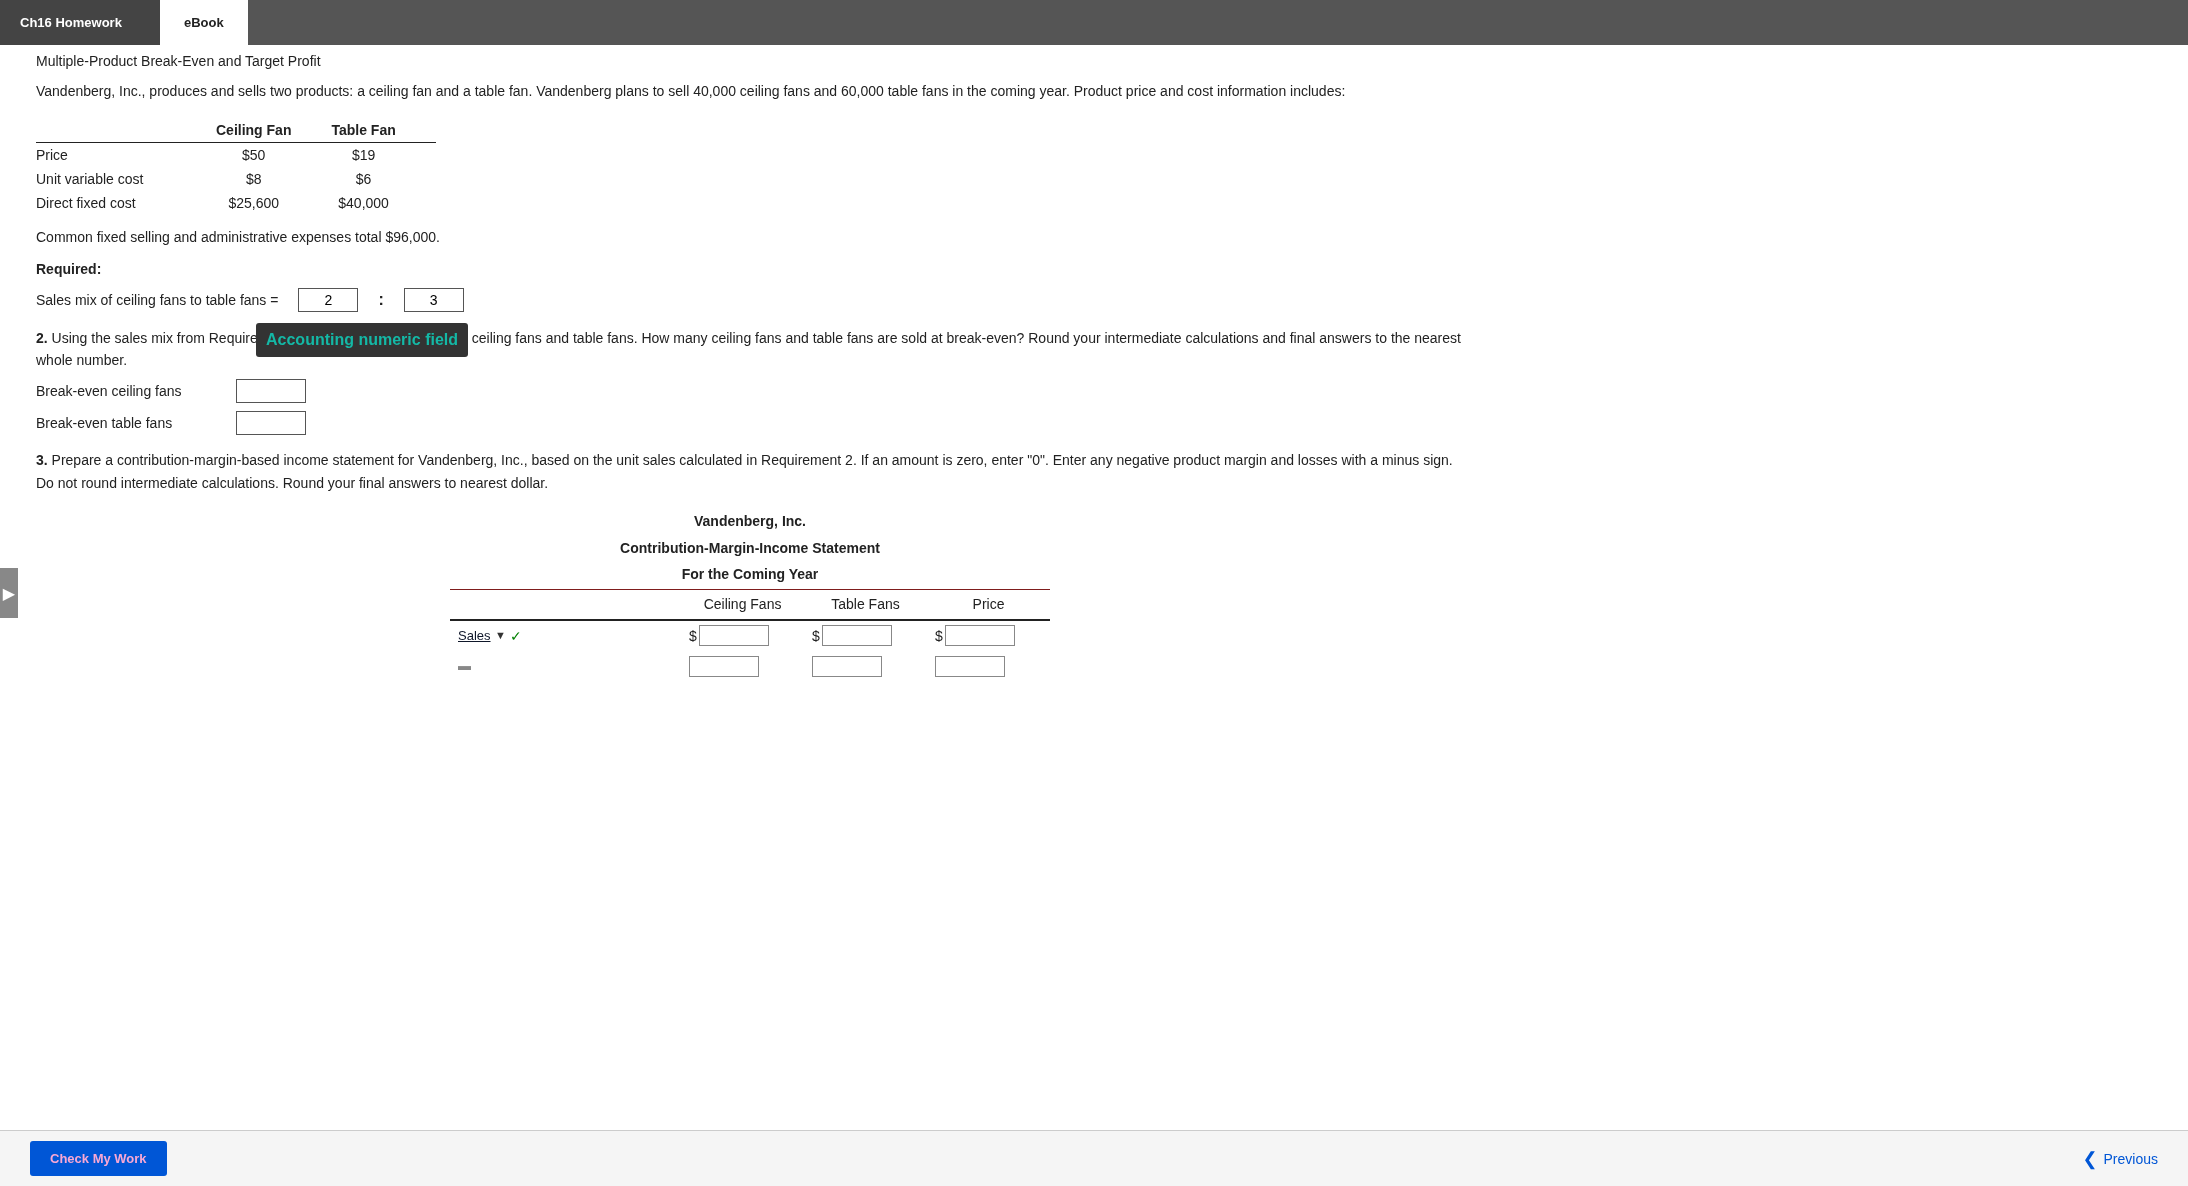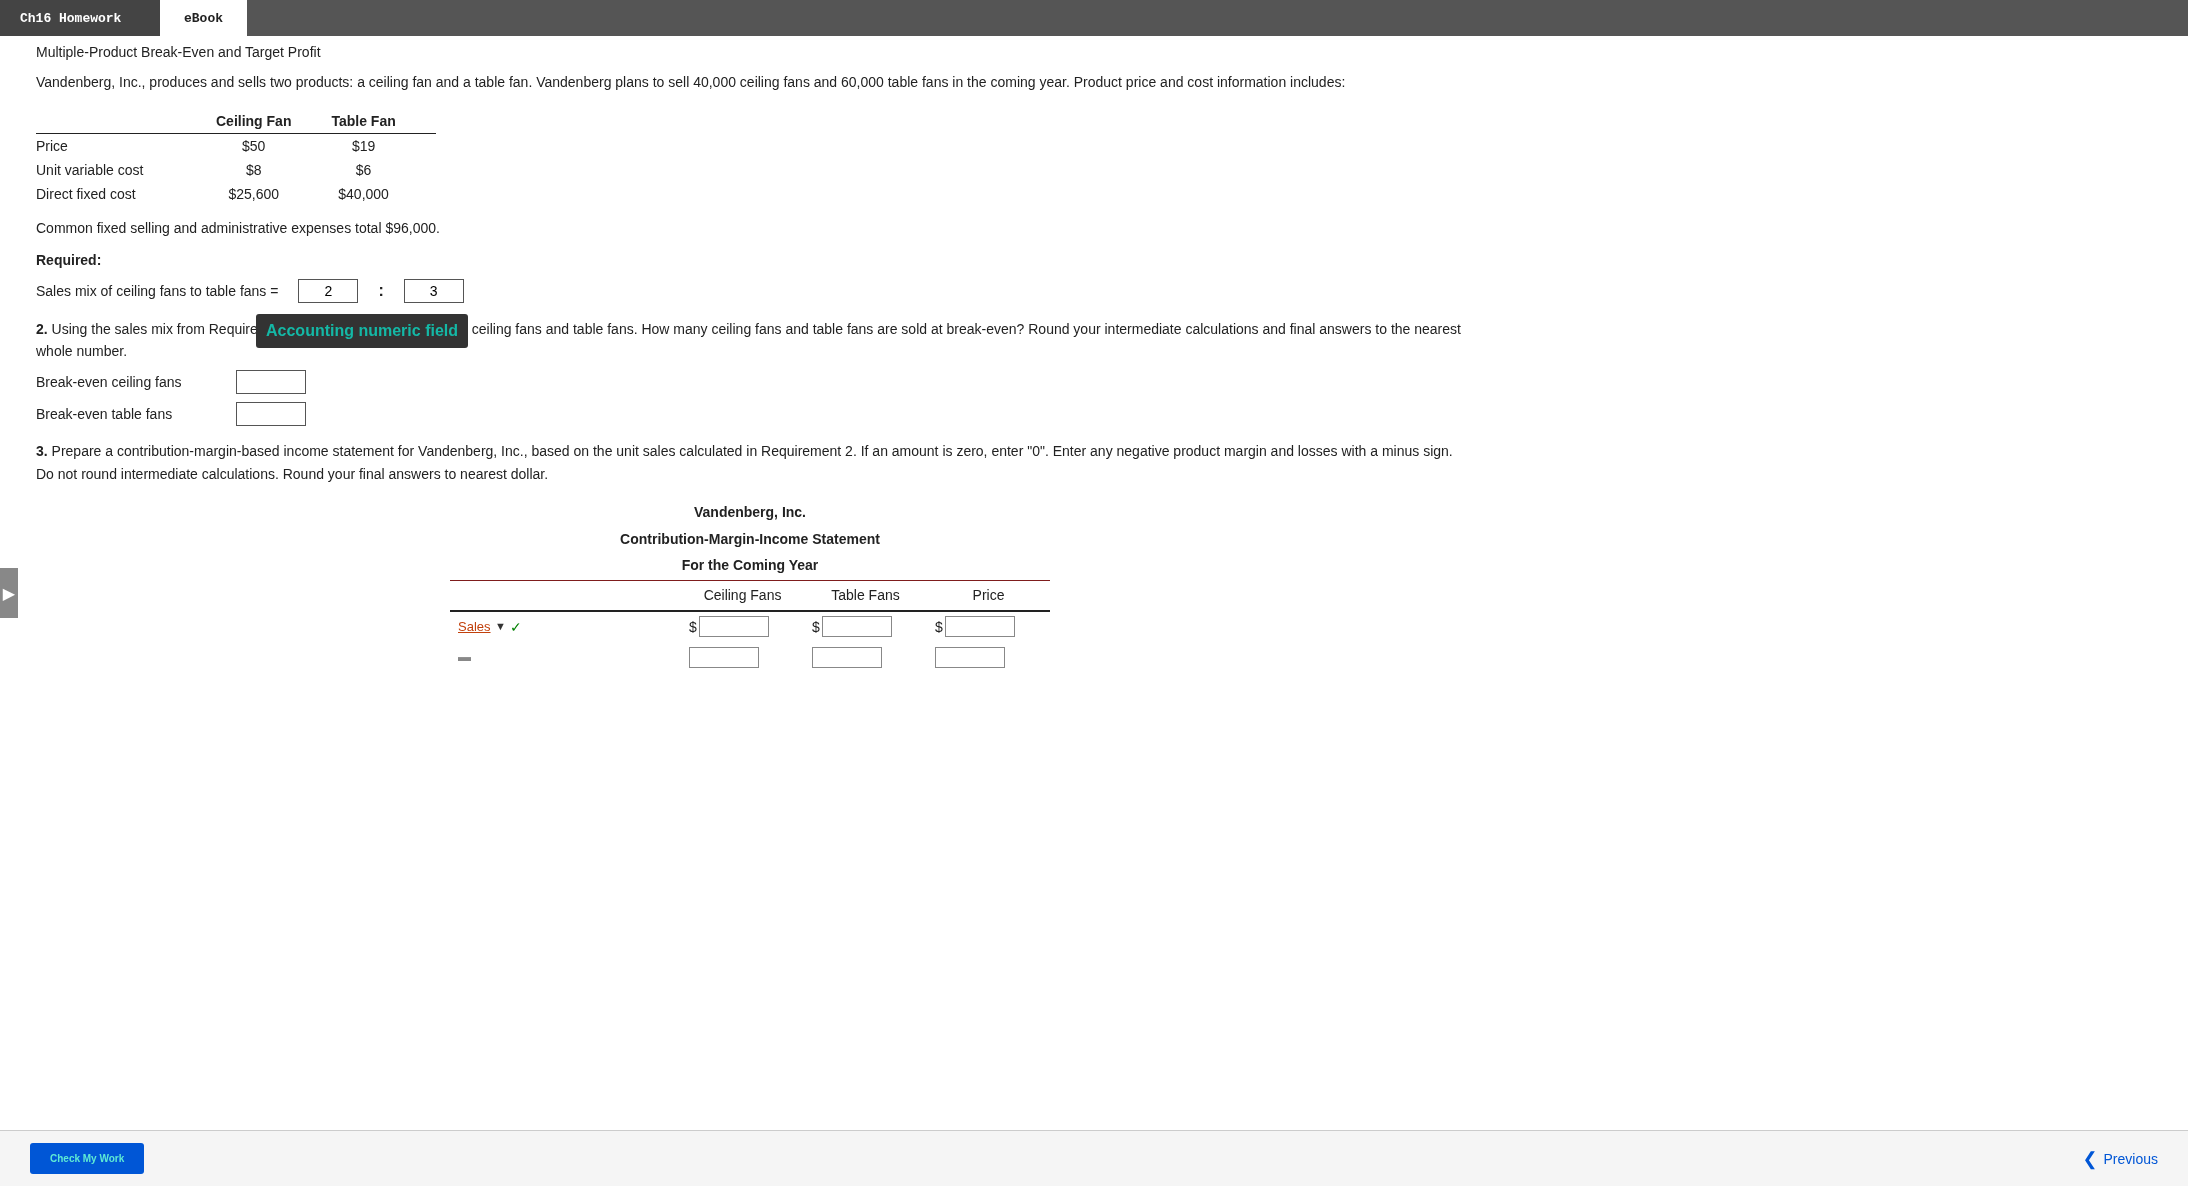--- a/index.html
+++ b/index.html
@@ -3,22 +3,21 @@
   <meta charset="utf-8">
   <style>
     * { box-sizing: border-box; margin: 0; padding: 0; }
     body { font-family: Arial, sans-serif; font-size: 14px; color: #222; background: #fff; }
 
     
     .top-nav {
       background: #555;
       display: flex;
       align-items: stretch;
-      height: 36px;
-      font-family: Liberation Mono, monospace;
+      height: 45px;
     }
     .top-nav .tab {
       padding: 0 24px;
       display: flex;
       align-items: center;
       font-size: 13px;
       cursor: pointer;
       color: #fff;
     }
     .top-nav .tab.active {
@@ -208,21 +207,21 @@
     
     .sales-row-cell {
       display: flex;
       align-items: center;
       gap: 4px;
     }
     .sales-dropdown {
       font-size: 13px;
       border: none;
       background: transparent;
-      color: #c2410c;
+      color: #0f172a;
       cursor: pointer;
       text-decoration: underline;
       -webkit-appearance: none;
       appearance: none;
     }
     .dropdown-arrow {
       font-size: 11px;
       color: #333;
     }
     .check-mark {
@@ -240,24 +239,24 @@
       border-top: 1px solid #ccc;
       height: 56px;
       display: flex;
       align-items: center;
       justify-content: space-between;
       padding: 0 30px;
     }
 
     .check-my-work-btn {
       background: #0056d6;
-      color: #5eead4;
+      color: #f9a8d4;
       border: none;
       padding: 10px 20px;
-      font-size: 10px;
+      font-size: 13px;
       font-weight: bold;
       cursor: pointer;
       border-radius: 3px;
     }
 
     .prev-btn {
       background: none;
       border: none;
       color: #0056d6;
       font-size: 14px;

